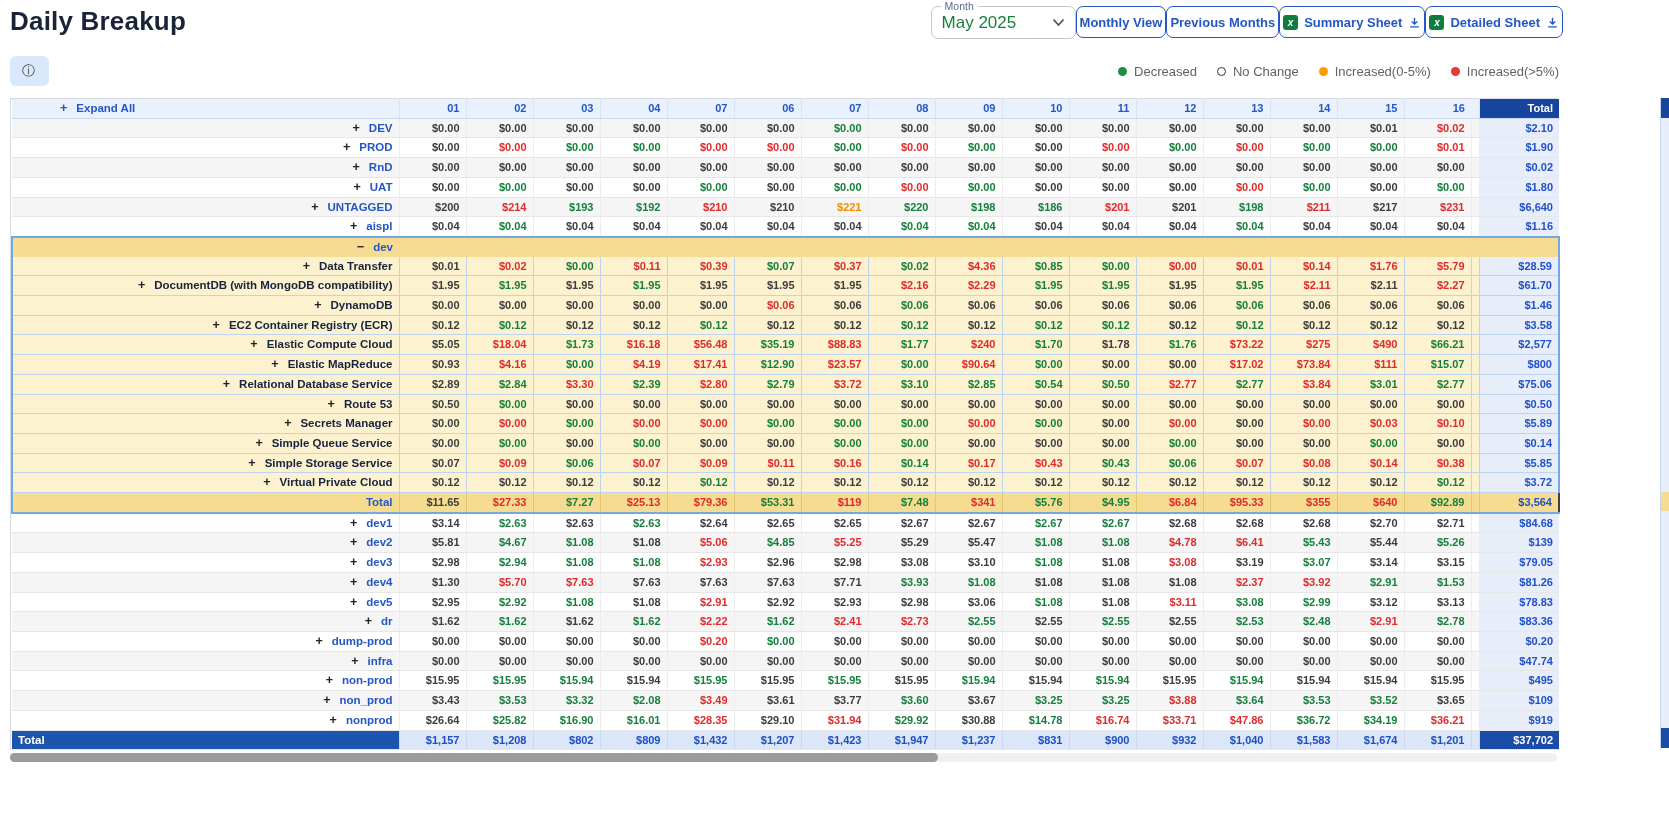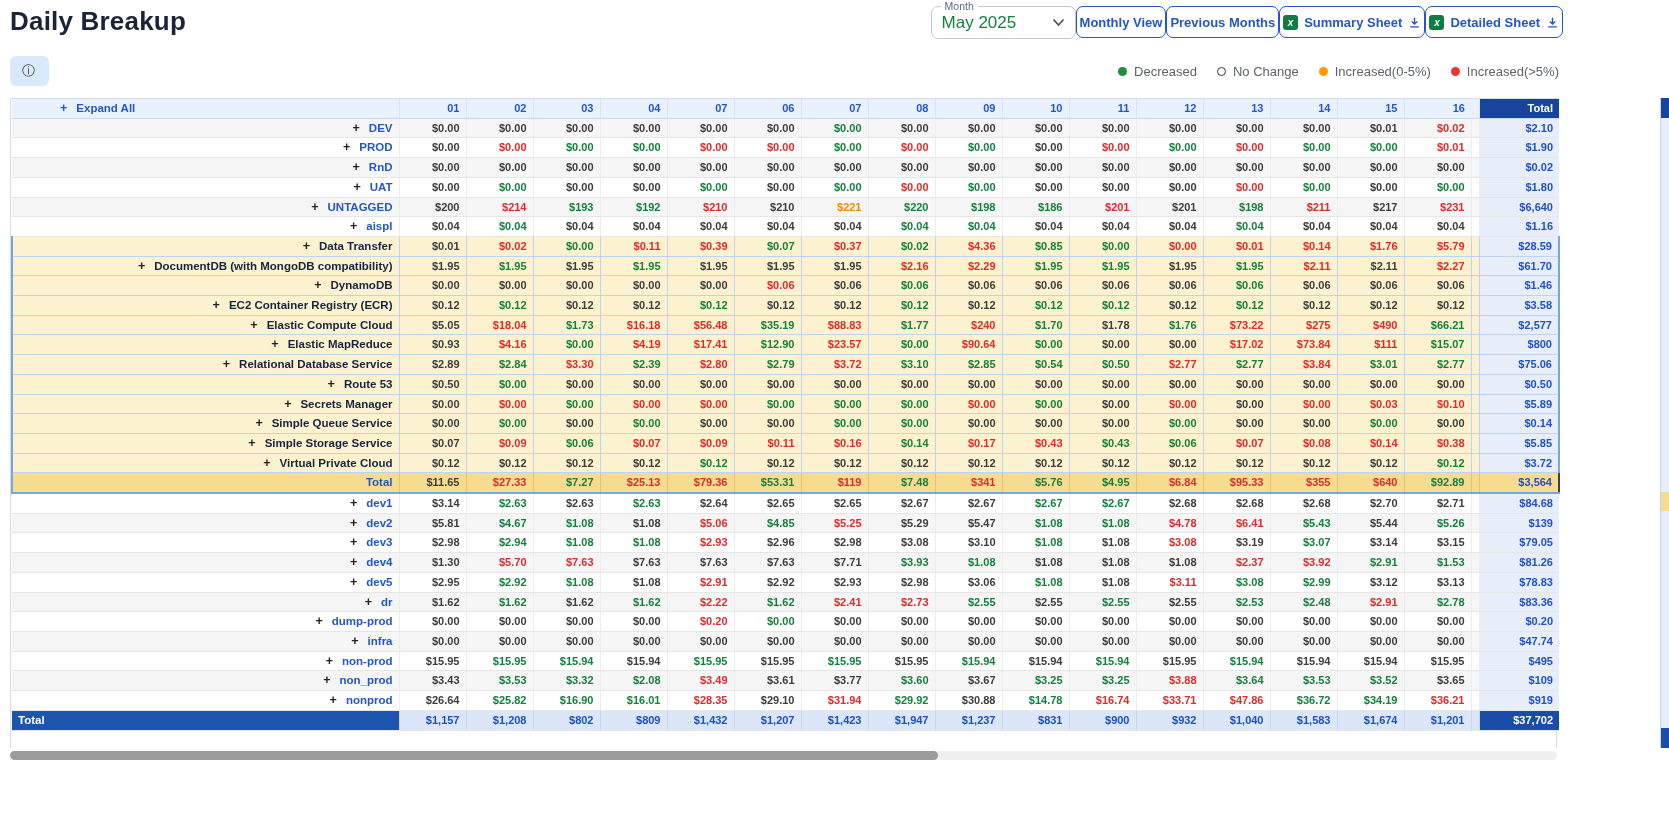--- a/index.html
+++ b/index.html
@@ -329,20 +329,41 @@
               <td class="val c-k">$0.04</td>
               <td class="val c-k">$0.04</td>
               <td class="val c-k">$0.04</td>
               <td class="val c-g">$0.04</td>
               <td class="val c-k">$0.04</td>
               <td class="val c-k">$0.04</td>
               <td class="val c-k">$0.04</td>
               <td class="gap"></td>
               <td class="tot">$1.16</td>
             </tr>
+            <tr class="r-sec-head">
+              <td class="name"><span class="exp">−</span><span class="lbl">dev</span></td>
+              <td class="val c-k"></td>
+              <td class="val c-k"></td>
+              <td class="val c-k"></td>
+              <td class="val c-k"></td>
+              <td class="val c-k"></td>
+              <td class="val c-k"></td>
+              <td class="val c-k"></td>
+              <td class="val c-k"></td>
+              <td class="val c-k"></td>
+              <td class="val c-k"></td>
+              <td class="val c-k"></td>
+              <td class="val c-k"></td>
+              <td class="val c-k"></td>
+              <td class="val c-k"></td>
+              <td class="val c-k"></td>
+              <td class="val c-k"></td>
+              <td class="gap"></td>
+              <td class="tot"></td>
+            </tr>
             <tr class="r-sub">
               <td class="name"><span class="exp">+</span><span class="lbl">Data Transfer</span></td>
               <td class="val c-k">$0.01</td>
               <td class="val c-r">$0.02</td>
               <td class="val c-g">$0.00</td>
               <td class="val c-r">$0.11</td>
               <td class="val c-r">$0.39</td>
               <td class="val c-g">$0.07</td>
               <td class="val c-r">$0.37</td>
               <td class="val c-g">$0.02</td>

